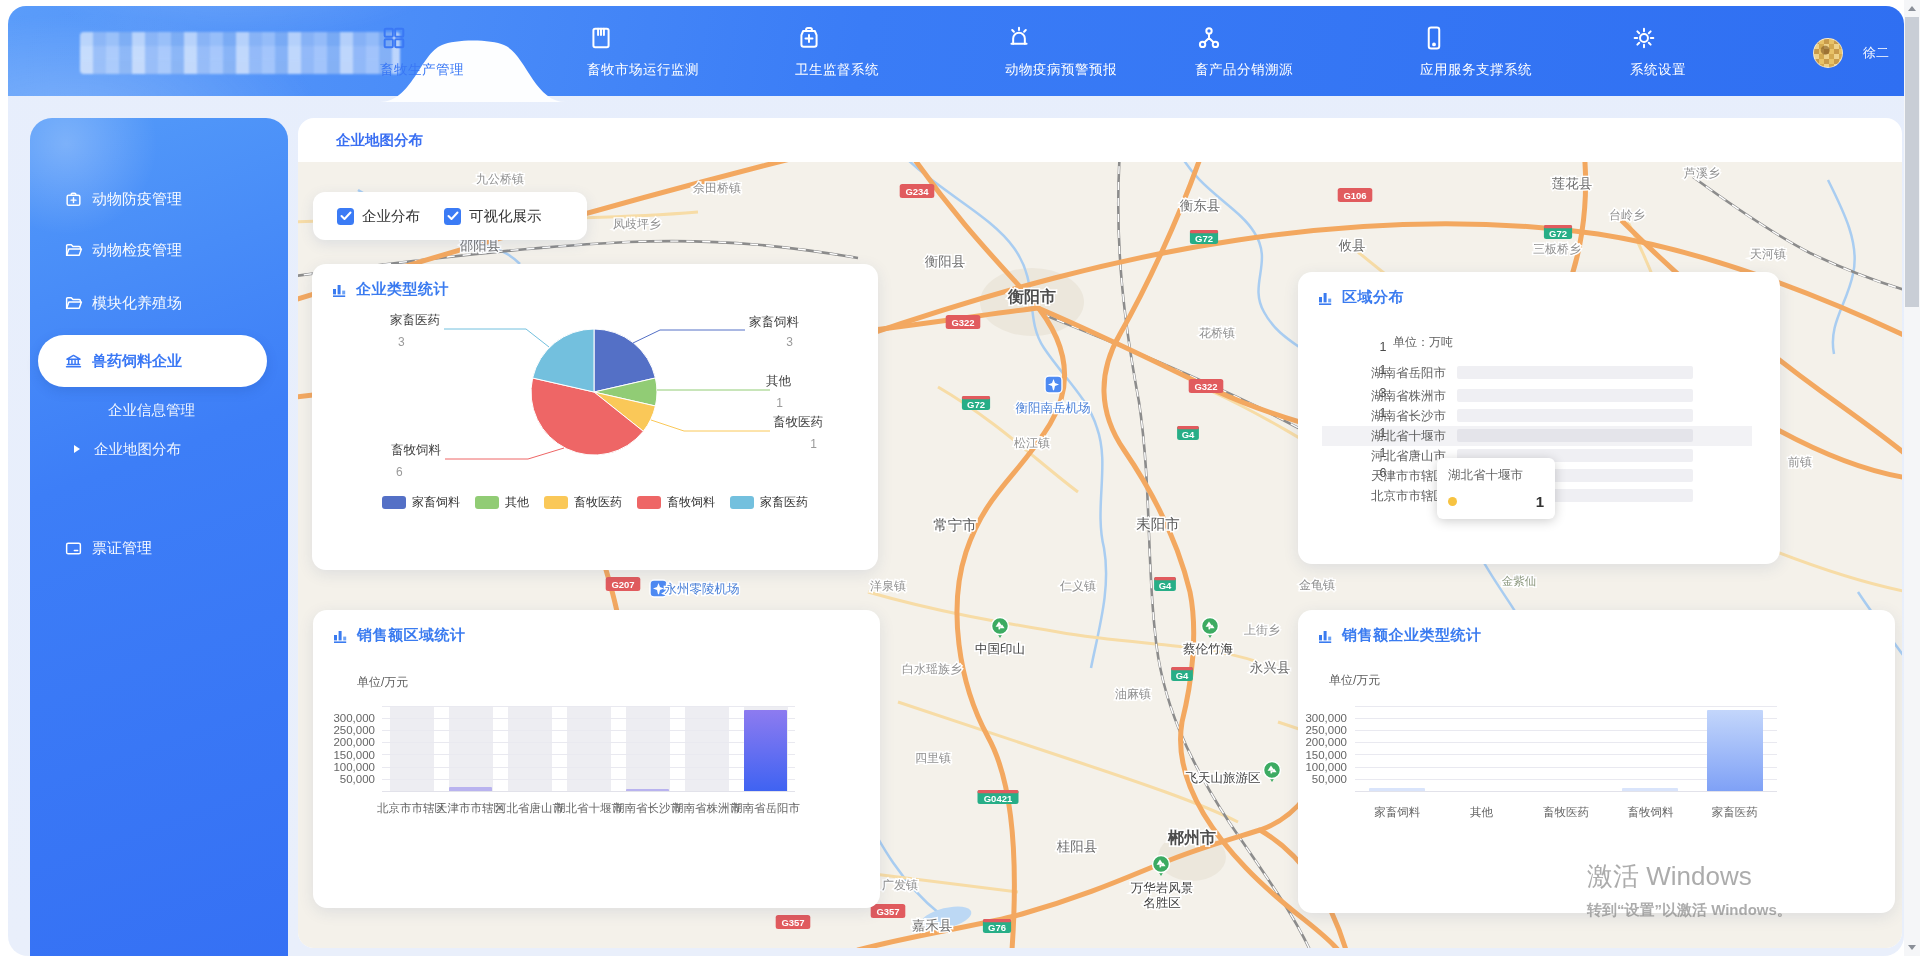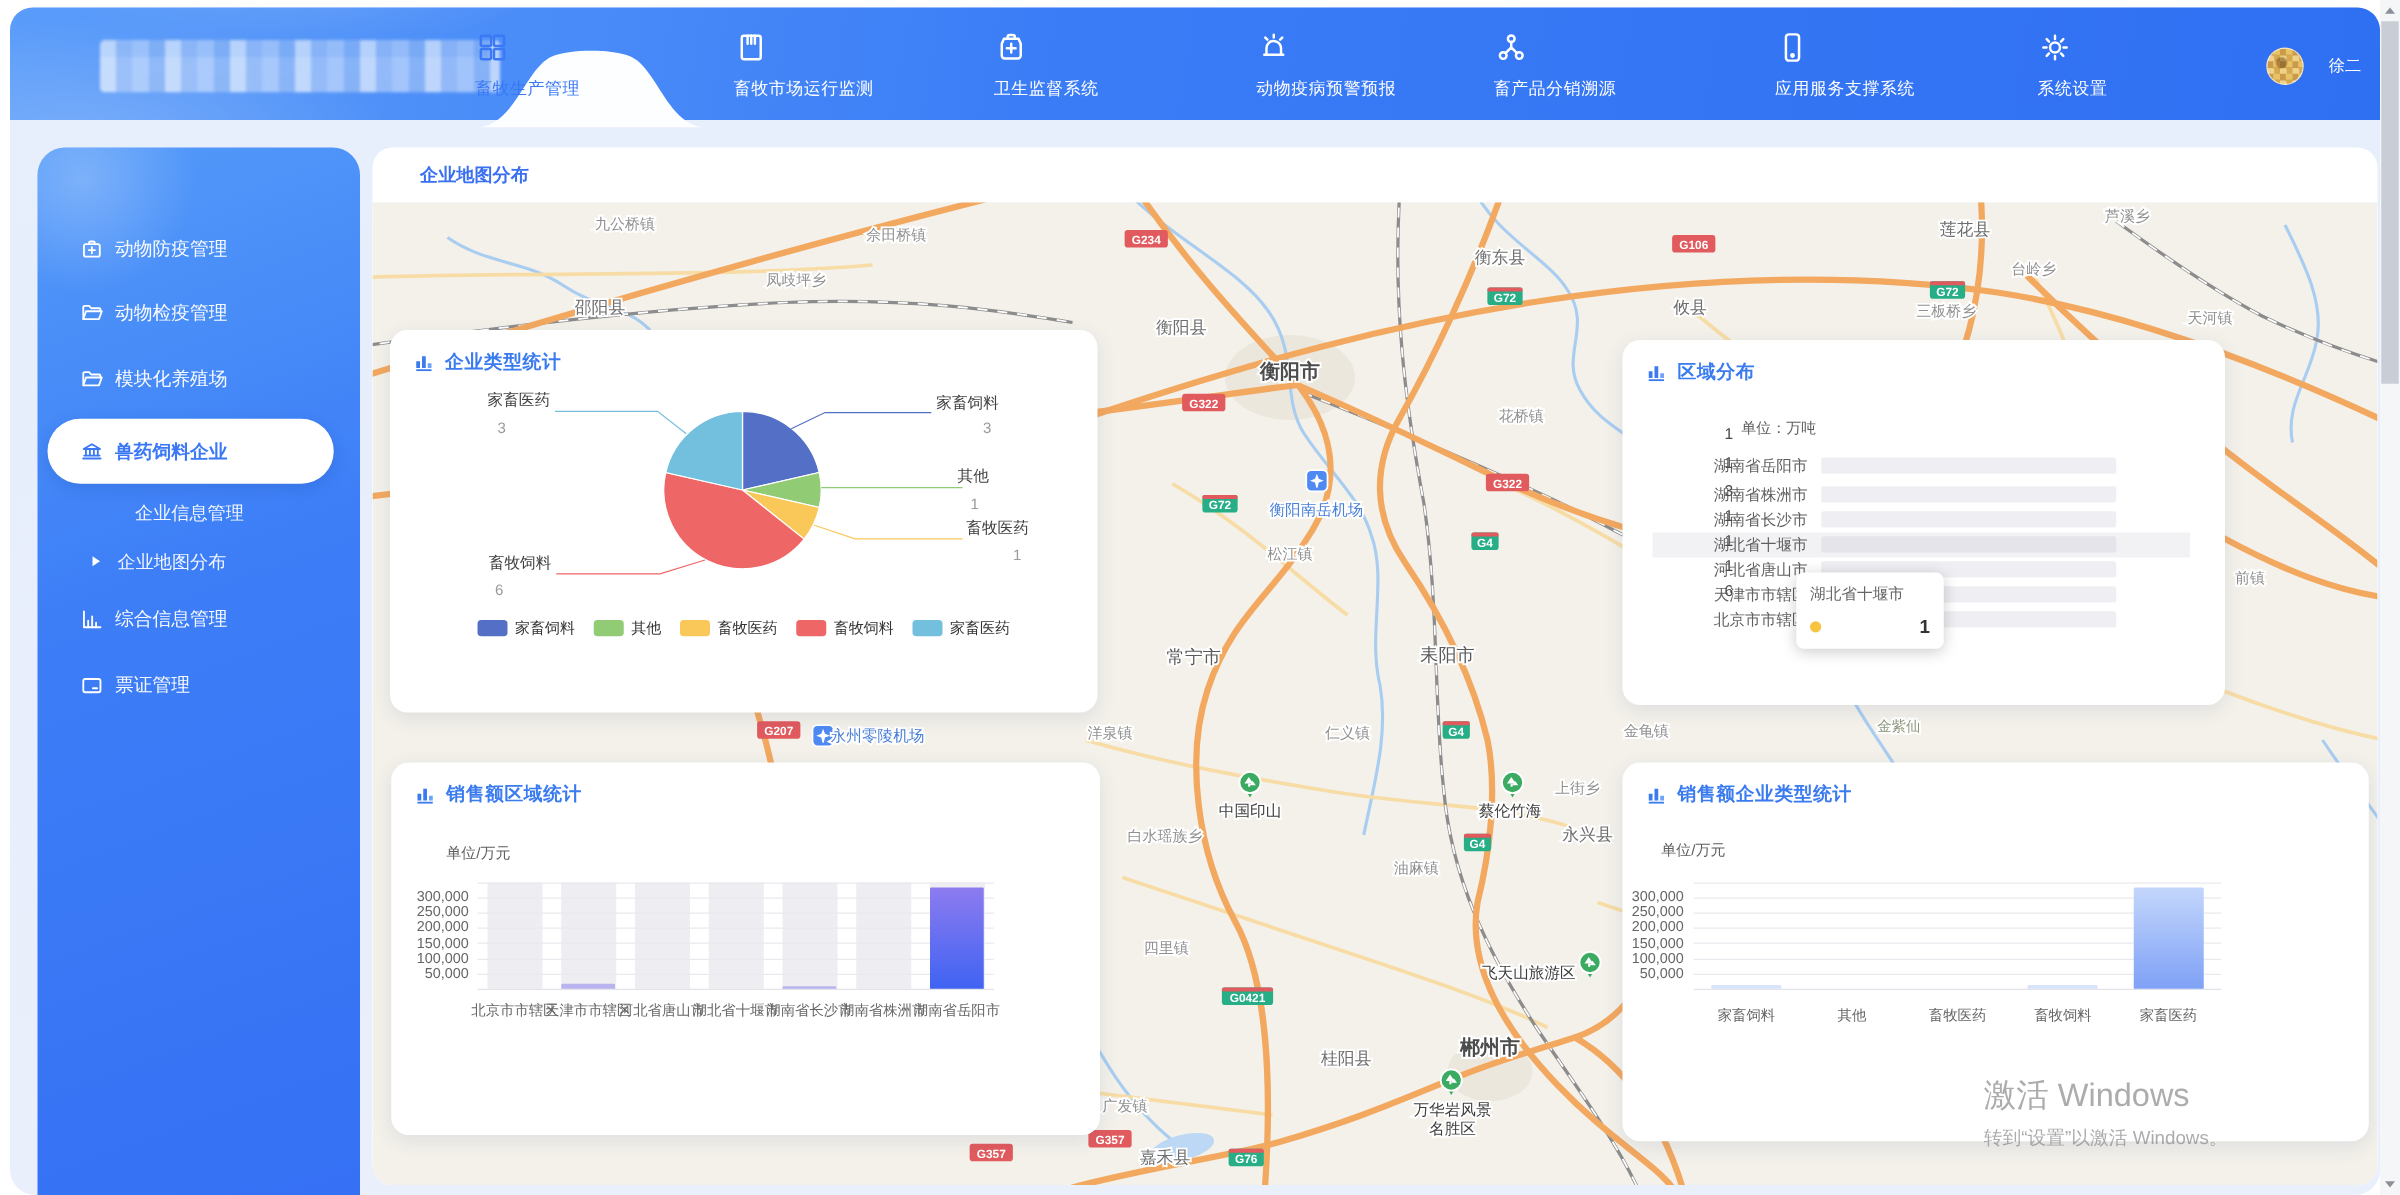--- a/index.html
+++ b/index.html
@@ -83,21 +83,21 @@
   .tooltip .tt-row{display:flex;align-items:center;margin-top:9px;}
   .tooltip .dot{width:9px;height:9px;border-radius:50%;}
   .tooltip .tt-val{margin-left:auto;font-size:15px;font-weight:bold;color:#333;}
   
   .legend{position:absolute;left:0;top:230px;width:100%;display:flex;justify-content:center;gap:15px;}
   .leg-item{display:flex;align-items:center;}
   .leg-item .sw{width:24px;height:13px;border-radius:3px;}
   .leg-item .lt{font-size:12px;color:#333;margin-left:6px;}
   .watermark{position:absolute;left:1289px;top:697px;z-index:30;color:rgba(128,128,128,.65);pointer-events:none;}
   .watermark .w1{font-size:26px;}
-  .watermark .w2{font-size:15px;margin-top:7px;}
+  .watermark .w2{font-size:15px;margin-top:7px;font-weight:bold;}
   
   .scrollbar{position:absolute;right:0;top:0;width:16px;height:956px;background:#f5f6f8;z-index:10;}
   .sb-btn{position:absolute;left:0;width:16px;height:17px;background:#f5f6f8;display:flex;align-items:center;justify-content:center;}
   .sb-thumb{position:absolute;left:1px;top:17px;width:14px;height:290px;background:#c9ced6;}
   .arr-up{width:0;height:0;border-left:4px solid transparent;border-right:4px solid transparent;border-bottom:5px solid #8a8f98;}
   .arr-dn{width:0;height:0;border-left:4px solid transparent;border-right:4px solid transparent;border-top:5px solid #8a8f98;}
 </style>
 </head>
 <body>
 
@@ -181,27 +181,20 @@
         <path d="M3.2 11.8 h11.6 M2.4 14 h13.2"></path>
       </svg>
       <span class="slabel">兽药饲料企业</span>
     </div>
     <div class="side-item child" style="top: 274px;">
       <span class="slabel">企业信息管理</span>
     </div>
     <div class="side-item child selected" style="top: 313px;">
       <span class="tri"></span>
       <span class="slabel">企业地图分布</span>
-    </div>
-    <div class="side-item" style="top: 359px;">
-      <svg class="sicon" viewBox="0 0 18 18" fill="none" stroke="#ffffff" stroke-width="1.4" stroke-linecap="round" stroke-linejoin="round">
-        <path d="M3 3 V15 H15.5"></path>
-        <path d="M6.2 15 V10 M9.2 15 V6.8 M12.2 15 V11.5"></path>
-      </svg>
-      <span class="slabel">综合信息管理</span>
     </div>
     <div class="side-item" style="top: 412px;">
       <svg class="sicon" viewBox="0 0 18 18" fill="none" stroke="#ffffff" stroke-width="1.4" stroke-linecap="round" stroke-linejoin="round">
         <rect x="2.5" y="4" width="13" height="10" rx="1.5"></rect>
         <path d="M9.8 11 h3.2"></path>
       </svg>
       <span class="slabel">票证管理</span>
     </div>
   </div>
 
@@ -391,20 +384,38 @@
           <g>
             <rect x="572.7" y="742" width="34.6" height="14" rx="2.5" fill="#e15b5e"></rect>
             <text x="590" y="753" text-anchor="middle" font-size="9.5" font-weight="bold" fill="#fff">G357</text>
           </g>
           <g>
             <rect x="684.9" y="757" width="28.200000000000003" height="14" rx="2.5" fill="#27ae87"></rect>
             <rect x="684.9" y="757" width="28.200000000000003" height="3.2" rx="1.5" fill="#e15b5e"></rect>
             <text x="699" y="768.5" text-anchor="middle" font-size="9.5" font-weight="bold" fill="#fff">G76</text>
           </g>
         </svg></div>
+    <div class="filters" id="filters">
+        <div class="chk">
+          <span class="box">
+            <svg width="12" height="10" viewBox="0 0 12 10" fill="none">
+              <polyline points="1.5,5 4.5,8 10.5,1.5" stroke="#fff" stroke-width="2" stroke-linecap="round" stroke-linejoin="round"></polyline>
+            </svg>
+          </span>
+          <span class="clabel">企业分布</span>
+        </div>
+        <div class="chk">
+          <span class="box">
+            <svg width="12" height="10" viewBox="0 0 12 10" fill="none">
+              <polyline points="1.5,5 4.5,8 10.5,1.5" stroke="#fff" stroke-width="2" stroke-linecap="round" stroke-linejoin="round"></polyline>
+            </svg>
+          </span>
+          <span class="clabel">可视化展示</span>
+        </div>
+      </div>
 
     <div class="card" id="card-pie" style="left:14px;top:102px;width:566px;height:306px;">
         <div class="card-title">
           <svg width="15" height="15" viewBox="0 0 15 15">
             <rect x="1" y="7" width="3" height="5.4" fill="#3a7bf0"></rect>
             <rect x="5.6" y="3" width="3" height="9.4" fill="#3a7bf0"></rect>
             <rect x="10.2" y="8.6" width="3" height="3.8" fill="#6ea3f5"></rect>
             <rect x="1" y="13.4" width="12.2" height="1.6" fill="#3a7bf0"></rect>
           </svg>
           <span class="ttext">企业类型统计</span>

